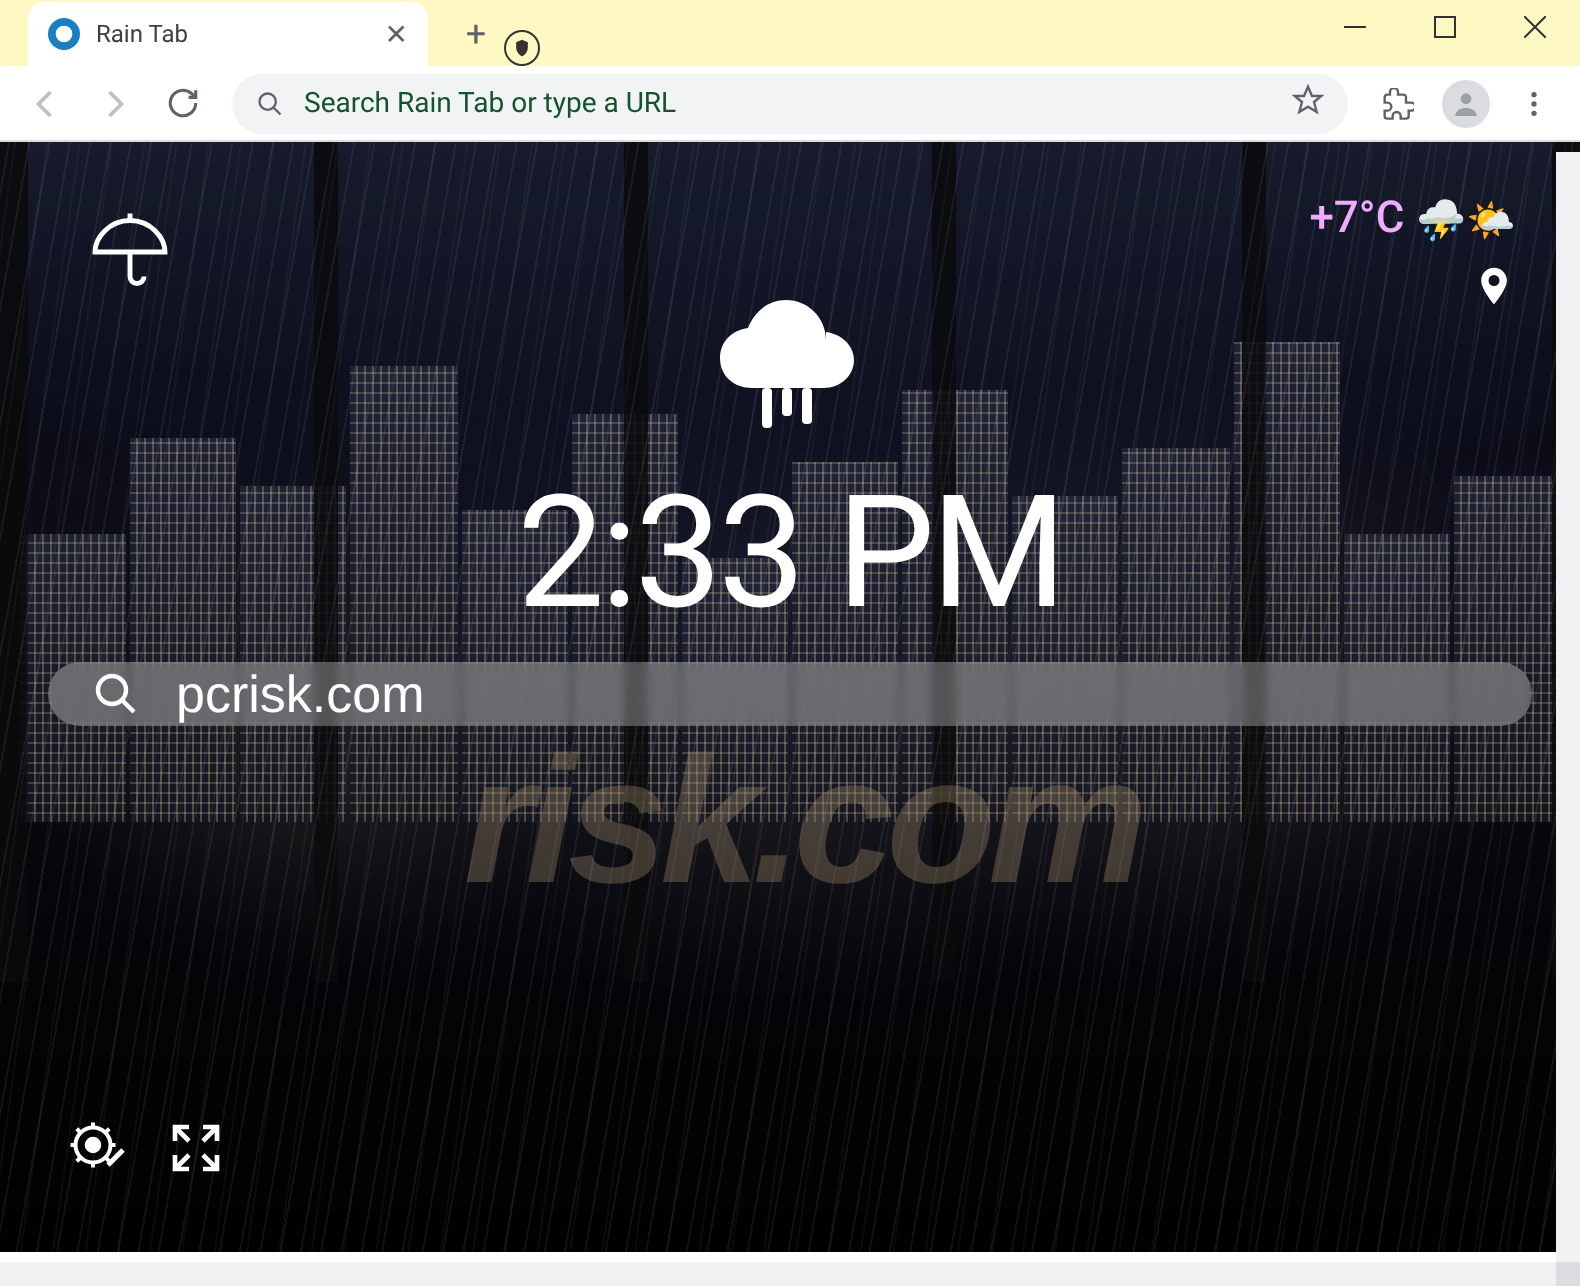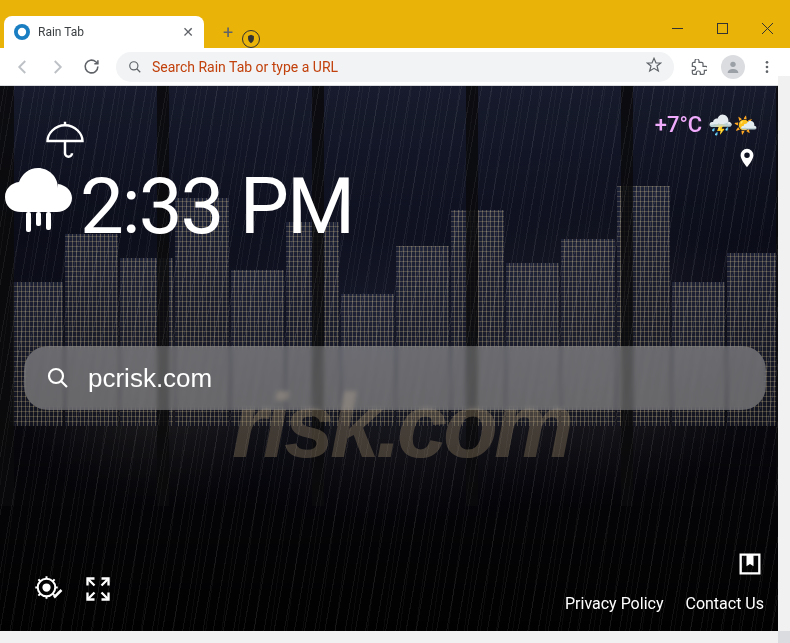--- a/index.html
+++ b/index.html
@@ -5,25 +5,25 @@
     * { margin: 0; padding: 0; box-sizing: border-box; }
     body {
       width: 790px;
       height: 643px;
       font-family: -apple-system, BlinkMacSystemFont, "Segoe UI", Roboto, sans-serif;
       overflow: hidden;
       background: #fff;
     }
     
     .titlebar {
-      height: 48px;
-      background: #eab308;
+      height: 33px;
+      background: #fef9c3;
       display: flex;
       align-items: flex-end;
-      padding-left: 4px;
+      padding-left: 14px;
     }
     .tab {
       background: #fff;
       border-radius: 8px 8px 0 0;
       height: 32px;
       width: 200px;
       display: flex;
       align-items: center;
       padding: 0 10px;
       gap: 8px;
@@ -88,21 +88,21 @@
       height: 30px;
       background: #f1f3f4;
       border-radius: 15px;
       display: flex;
       align-items: center;
       padding: 0 12px;
       gap: 10px;
       margin: 0 6px;
     }
     .omnibox svg { flex-shrink: 0; }
-    .omnibox-placeholder { color: #c2410c; font-size: 14px; flex: 1; }
+    .omnibox-placeholder { color: #14532d; font-size: 14px; flex: 1; }
     .omnibox-star { color: #5f6368; }
     .toolbar-icon {
       width: 30px; height: 30px;
       display: flex; align-items: center; justify-content: center;
       color: #5f6368;
     }
     .profile-circle {
       width: 24px; height: 24px;
       border-radius: 50%;
       background: #dadce0;
@@ -214,37 +214,37 @@
       display: flex;
       align-items: center;
       justify-content: flex-end;
       gap: 6px;
     }
     .center-widget {
       position: absolute;
       top: 75px;
       left: 0; right: 0;
       display: flex;
-      flex-direction: row;
+      flex-direction: column;
       align-items: center;
       color: #fff;
       text-align: center;
     }
     .rain-icon { margin-bottom: 10px; }
     .clock {
       font-size: 78px;
       font-weight: 400;
       letter-spacing: -2px;
     }
     
     .search-bar {
       position: absolute;
       top: 260px;
       left: 24px; right: 24px;
-      height: 64px;
+      height: 32px;
       background: rgba(255,255,255,0.28);
       border-radius: 24px;
       display: flex;
       align-items: center;
       padding: 0 22px;
       gap: 18px;
       backdrop-filter: blur(2px);
     }
     .search-bar input {
       flex: 1;
@@ -467,29 +467,17 @@
       </svg>
     </span>
     <span class="icon-btn">
       <svg width="28" height="28" viewBox="0 0 24 24" fill="none" stroke="#fff" stroke-width="2">
         <path d="M3 9V3h6M21 9V3h-6M3 15v6h6M21 15v6h-6"></path>
         <path d="M3 3l6 6M21 3l-6 6M3 21l6-6M21 21l-6-6"></path>
       </svg>
     </span>
   </div>
 
-  <div class="bottom-right">
-    <span class="icon-btn">
-      <svg width="28" height="28" viewBox="0 0 24 24" fill="#fff">
-        <path d="M4 4h16v16H4z" fill="none" stroke="#fff" stroke-width="2"></path>
-        <path d="M9 4v10l3-2 3 2V4" fill="#fff"></path>
-      </svg>
-    </span>
-    <div class="bottom-links">
-      <span>Privacy Policy</span>
-      <span>Contact Us</span>
-    </div>
-  </div>
 </div>
 
 <div class="scroll-v"></div>
 <div class="scroll-h"></div>
 <div class="scroll-corner"></div>
 
 </body></html>

